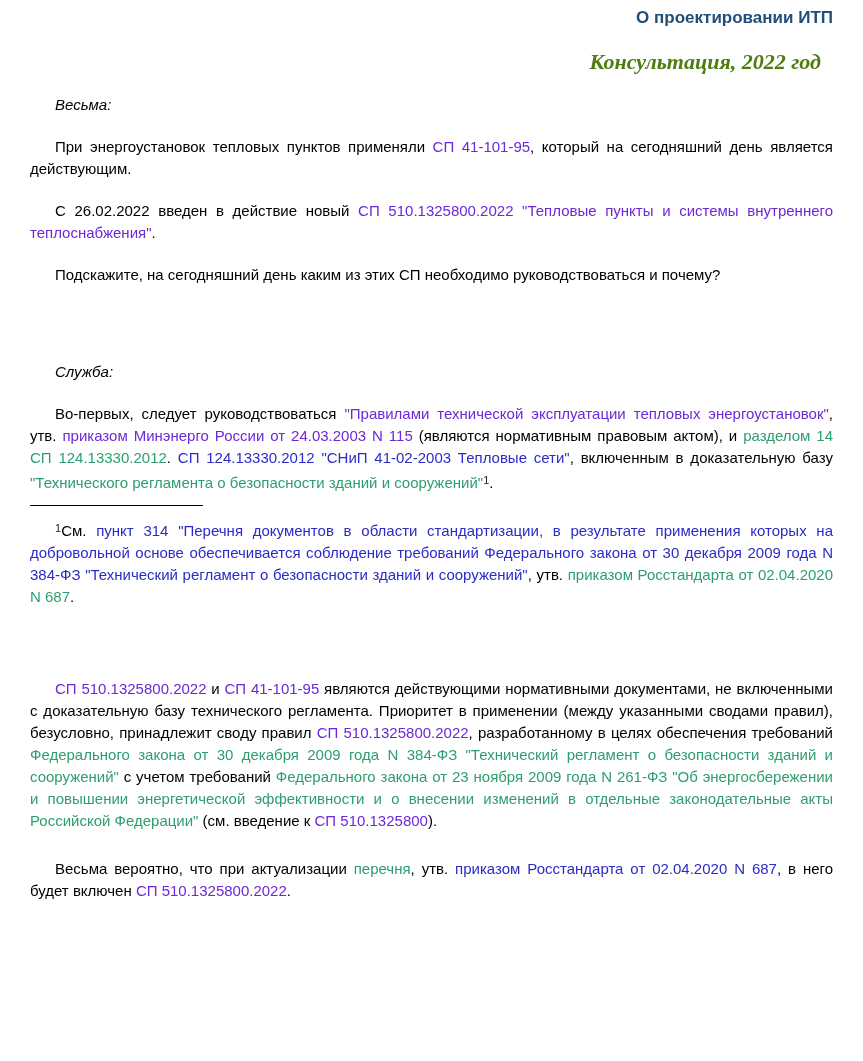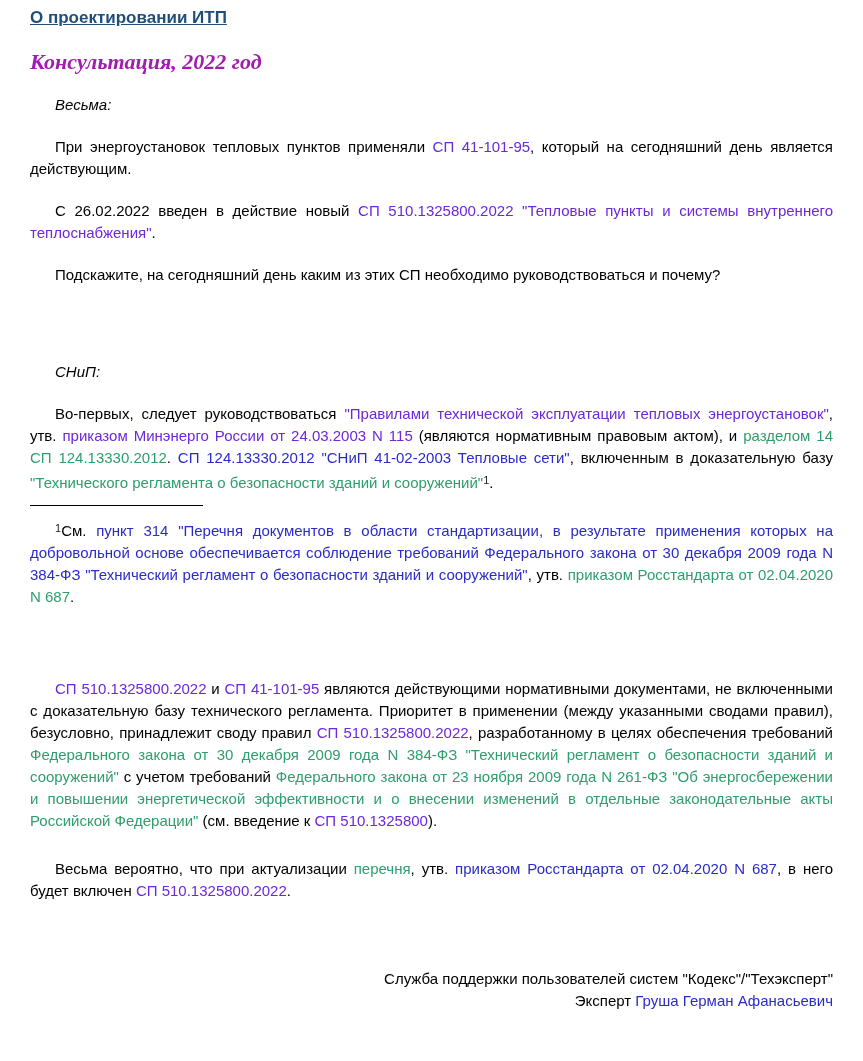--- a/index.html
+++ b/index.html
@@ -3,26 +3,26 @@
 <meta charset="utf-8">
 <style>
   html,body{margin:0;padding:0;background:#ffffff;}
   .page{
     width:863px;height:1061px;box-sizing:border-box;
     padding:8px 30px 0 30px;background:#ffffff;overflow:hidden;
     font-family:"Liberation Sans",sans-serif;font-size:15px;color:#000000;
   }
   .title{
     font-size:17px;font-weight:bold;color:#1F4E79;
-    text-align:left;line-height:20px;text-decoration:underline;
+    text-align:right;line-height:20px;
   }
   .subtitle{
     margin-top:21px;padding-right:12px;
     font-family:"Liberation Serif",serif;font-style:italic;font-weight:bold;
-    font-size:22px;line-height:25px;color:#a21caf;
+    font-size:22px;line-height:25px;color:#4d7c0f;text-align:right;
   }
   .para{
     margin:20px 0 0 0;text-indent:25px;text-align:justify;line-height:22px;
   }
   .label{font-style:italic;}
   .answer-label{margin-top:75px;}
   .footnote-block{margin-top:11px;}
   .footnote-rule{width:173px;height:0;border-top:1px solid #000000;}
   .para.footnote{margin-top:11px;}
   .para-main{margin-top:70px;}
@@ -42,30 +42,26 @@
   <div class="title">О проектировании ИТП</div>
 
   <div class="subtitle">Консультация, 2022 год</div>
 
   <div class="para label">Весьма:</div>
 
   <div class="para"><span class="seg-plain">При энергоустановок тепловых пунктов применяли </span><span class="seg-purple">СП 41-101-95</span><span class="seg-plain">, который на сегодняшний день является действующим.</span></div>
   <div class="para"><span class="seg-plain">С 26.02.2022 введен в действие новый </span><span class="seg-purple">СП 510.1325800.2022 "Тепловые пункты и системы внутреннего теплоснабжения"</span><span class="seg-plain">.</span></div>
   <div class="para"><span class="seg-plain">Подскажите, на сегодняшний день каким из этих СП необходимо руководствоваться и почему?</span></div>
 
-  <div class="para label answer-label">СНиП:</div>
+  <div class="para label answer-label">Служба:</div>
 
   <div class="para"><span class="seg-plain">Во-первых, следует руководствоваться </span><span class="seg-purple">"Правилами технической эксплуатации тепловых энергоустановок"</span><span class="seg-plain">, утв. </span><span class="seg-purple">приказом Минэнерго России от 24.03.2003 N 115</span><span class="seg-plain"> (являются нормативным правовым актом), и </span><span class="seg-green">разделом 14 СП 124.13330.2012</span><span class="seg-plain">. </span><span class="seg-blue">СП 124.13330.2012 "СНиП 41-02-2003 Тепловые сети"</span><span class="seg-plain">, включенным в доказательную базу </span><span class="seg-green">"Технического регламента о безопасности зданий и сооружений"</span><span class="seg-sup">1</span><span class="seg-plain">.</span></div>
 
   <div class="footnote-block">
     <div class="footnote-rule"></div>
     <div class="para footnote"><span class="seg-sup">1</span><span class="seg-plain">См. </span><span class="seg-blue">пункт 314 "Перечня документов в области стандартизации, в результате применения которых на добровольной основе обеспечивается соблюдение требований Федерального закона от 30 декабря 2009 года N 384-ФЗ "Технический регламент о безопасности зданий и сооружений"</span><span class="seg-plain">, утв. </span><span class="seg-green">приказом Росстандарта от 02.04.2020 N 687</span><span class="seg-plain">.</span></div>
   </div>
 
   <div class="para para-main"><span class="seg-purple">СП 510.1325800.2022</span><span class="seg-plain"> и </span><span class="seg-purple">СП 41-101-95</span><span class="seg-plain"> являются действующими нормативными документами, не включенными с доказательную базу технического регламента. Приоритет в применении (между указанными сводами правил), безусловно, принадлежит своду правил </span><span class="seg-purple">СП 510.1325800.2022</span><span class="seg-plain">, разработанному в целях обеспечения требований </span><span class="seg-green">Федерального закона от 30 декабря 2009 года N 384-ФЗ "Технический регламент о безопасности зданий и сооружений"</span><span class="seg-plain"> с учетом требований </span><span class="seg-green">Федерального закона от 23 ноября 2009 года N 261-ФЗ "Об энергосбережении и повышении энергетической эффективности и о внесении изменений в отдельные законодательные акты Российской Федерации"</span><span class="seg-plain"> (см. введение к </span><span class="seg-purple">СП 510.1325800</span><span class="seg-plain">).</span></div>
   <div class="para para-last"><span class="seg-plain">Весьма вероятно, что при актуализации </span><span class="seg-green">перечня</span><span class="seg-plain">, утв. </span><span class="seg-blue">приказом Росстандарта от 02.04.2020 N 687</span><span class="seg-plain">, в него будет включен </span><span class="seg-purple">СП 510.1325800.2022</span><span class="seg-plain">.</span></div>
 
-  <div class="footer">
-    <div>Служба поддержки пользователей систем "Кодекс"/"Техэксперт"</div>
-    <div><span class="seg-plain">Эксперт </span><span class="seg-blue">Груша Герман Афанасьевич</span></div>
-  </div>
 
 </div>
 
 </body></html>

